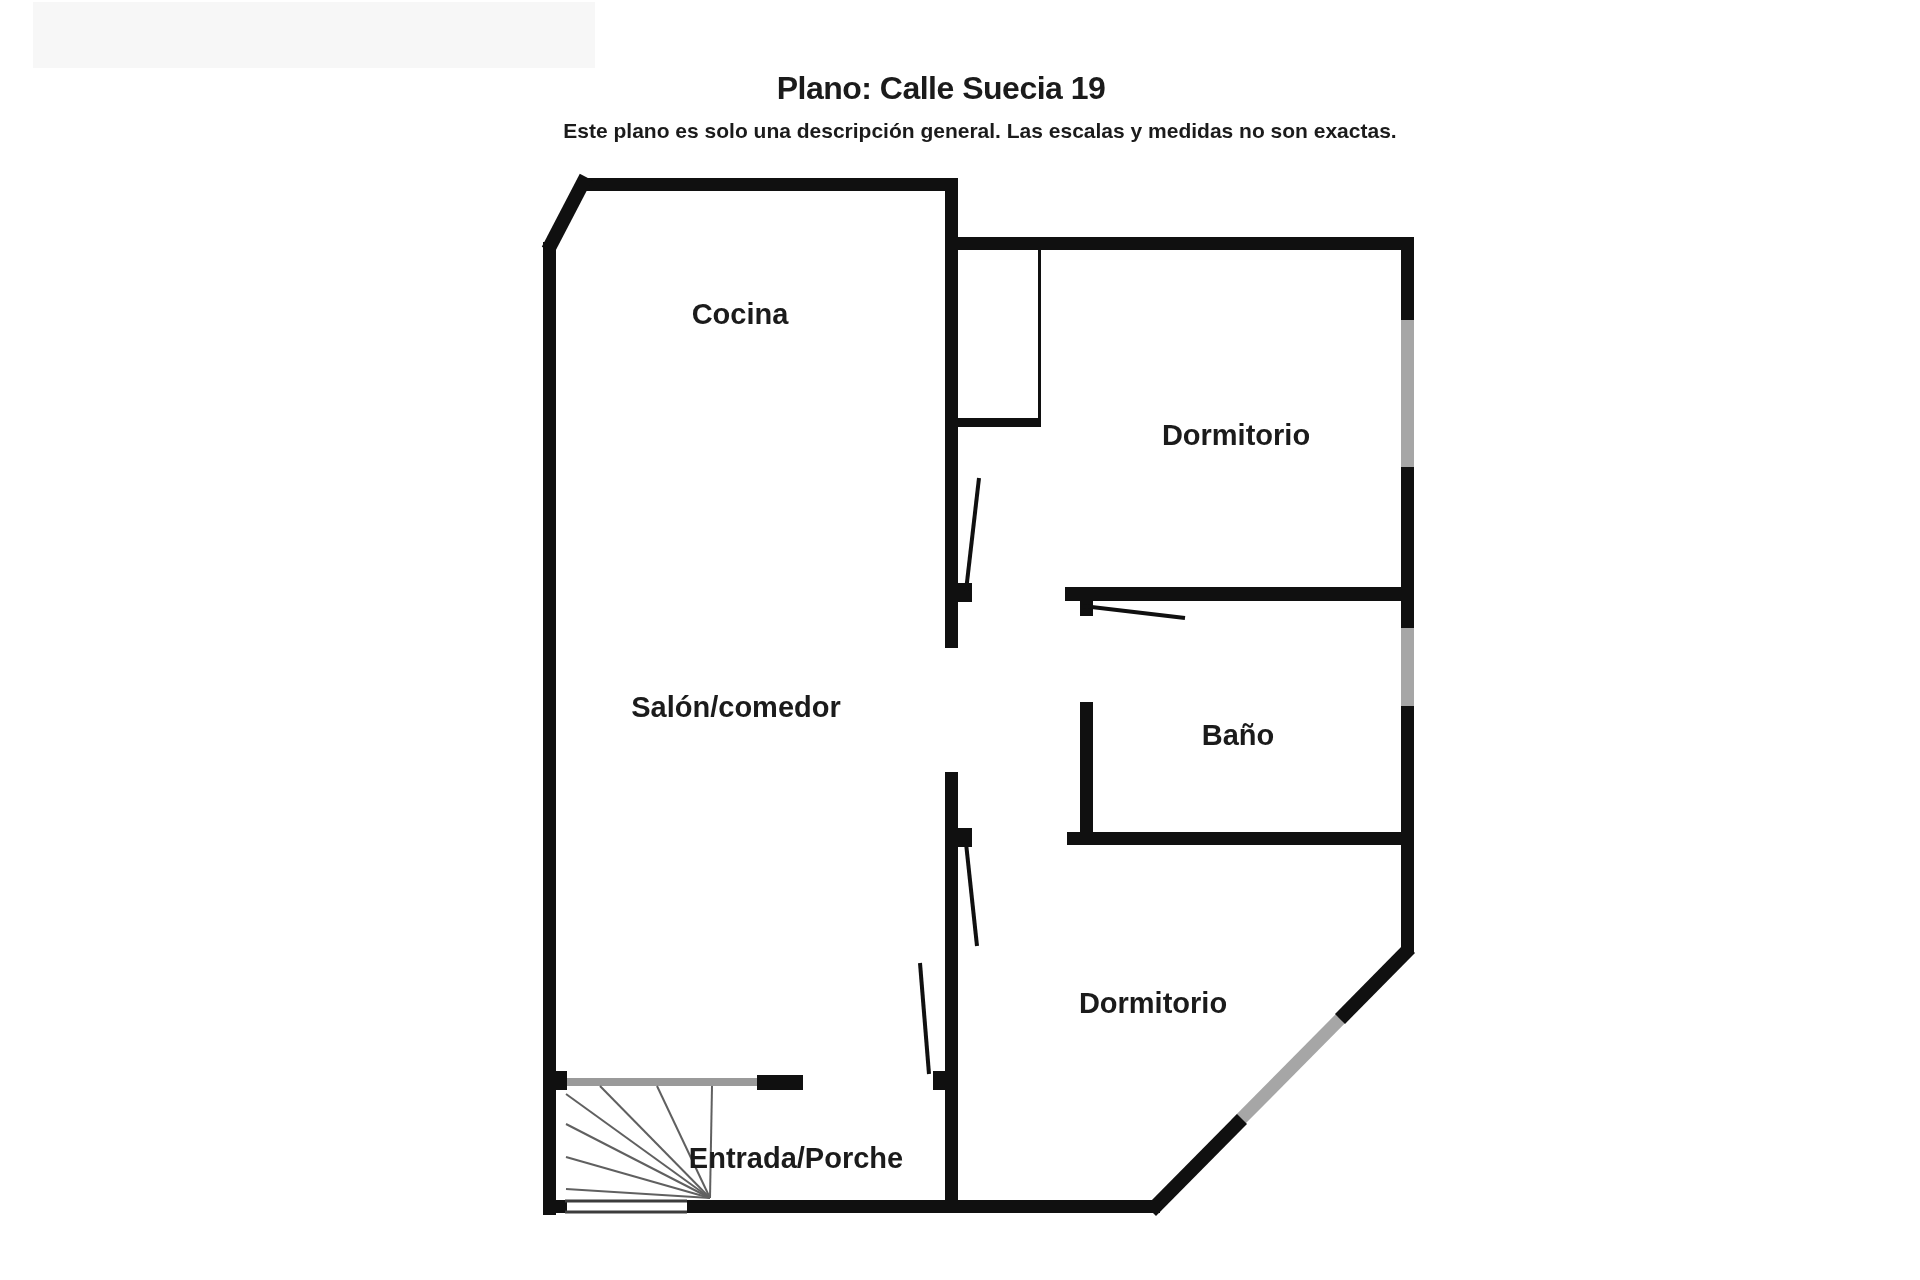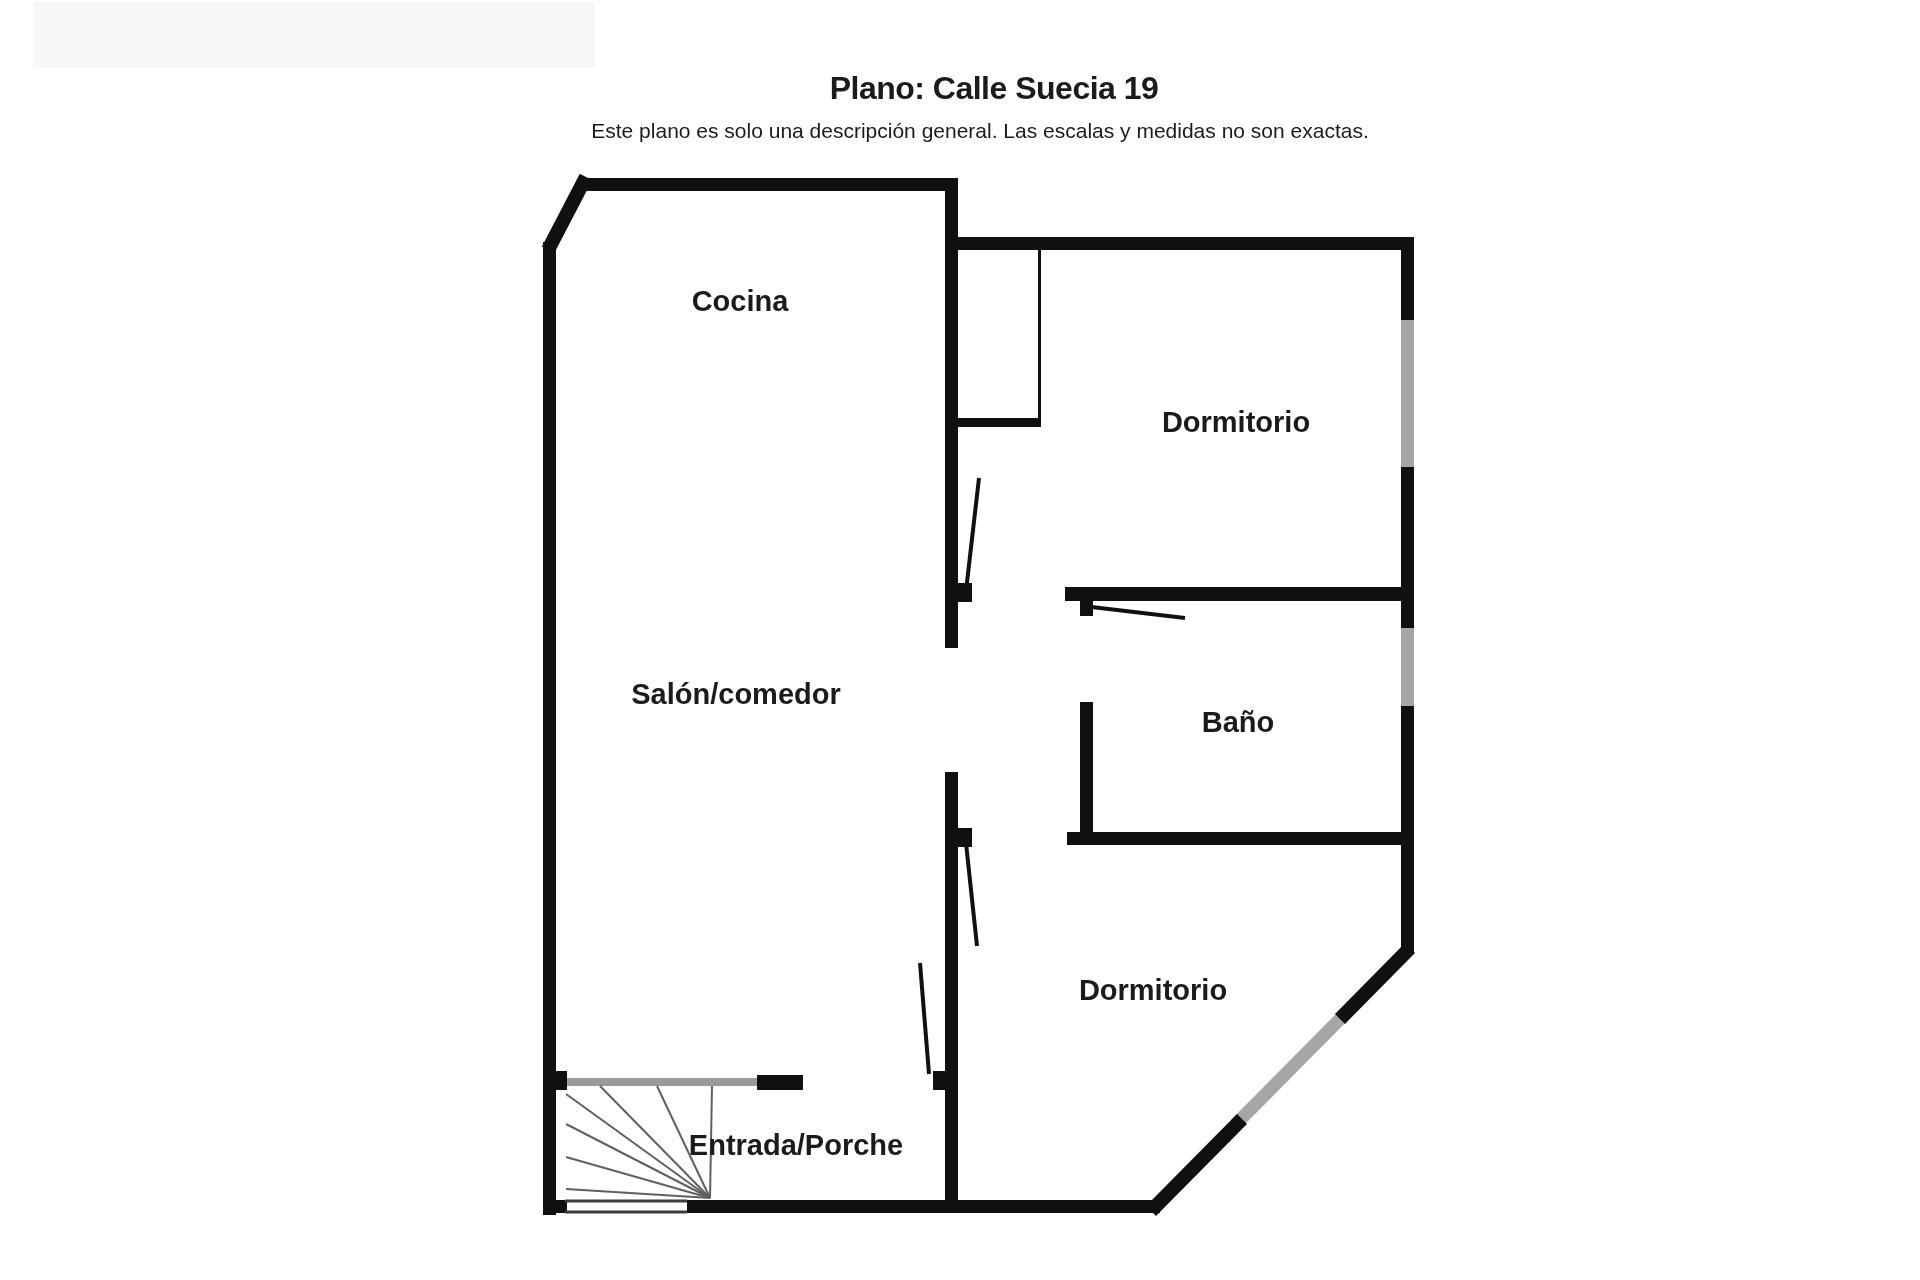--- a/index.html
+++ b/index.html
@@ -17,46 +17,47 @@
   }
   .plan-svg {
     position: absolute;
     left: 0;
     top: 0;
     width: 1920px;
     height: 1280px;
   }
   .title {
     position: absolute;
-    left: 994px;
+    left: 941px;
     top: 88px;
     transform: translate(-50%, -50%);
     font-size: 32px;
     font-weight: bold;
     letter-spacing: -0.5px;
     color: #1b1b1b;
     white-space: nowrap;
   }
   .subtitle {
     position: absolute;
     left: 980px;
     top: 131px;
     transform: translate(-50%, -50%);
     font-size: 21px;
-    font-weight: normal;
+    font-weight: bold;
     color: #1b1b1b;
     white-space: nowrap;
   }
   .room-label {
     position: absolute;
     transform: translate(-50%, -50%);
     font-size: 29px;
     font-weight: bold;
     color: #1b1b1b;
     white-space: nowrap;
+    margin-top: 13px;
   }
 </style>
 </head>
 <body>
 
 <div class="stage">
   <svg class="plan-svg" viewBox="0 0 1920 1280">
       <rect x="33" y="2" width="562" height="66" fill="#f7f7f7"></rect>
       <rect x="580" y="178" width="378" height="13" fill="#101010"></rect>
       <rect x="543" y="242" width="13" height="973" fill="#101010"></rect>

